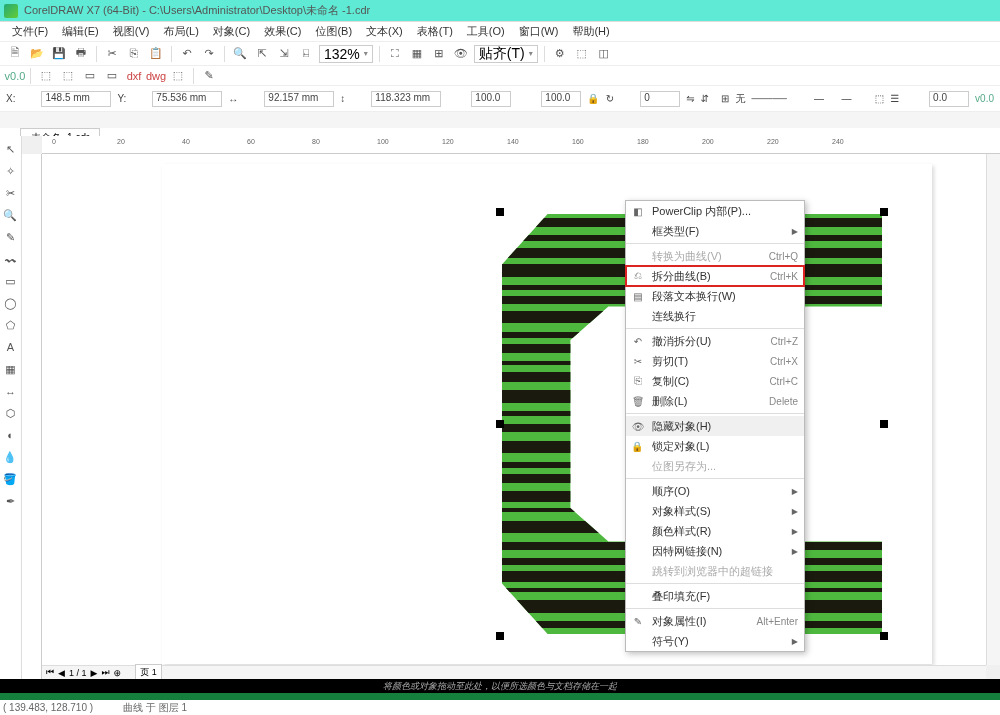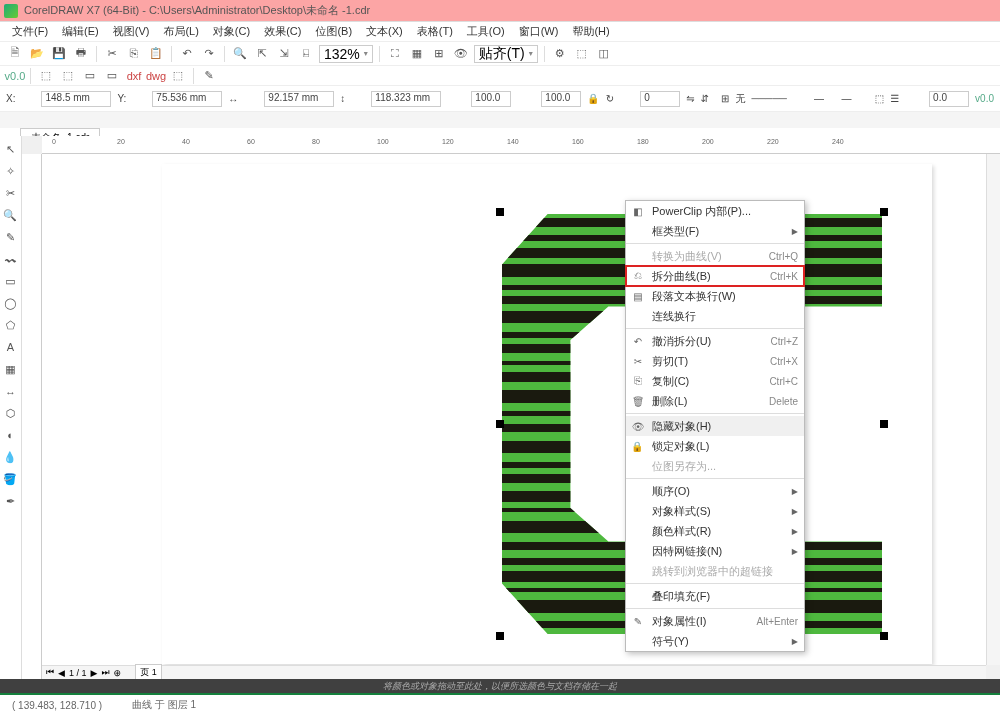--- a/index.html
+++ b/index.html
@@ -1,19 +1,19 @@
 <!DOCTYPE html>
 <html><head>
 <meta charset="utf-8">
 <style>
 * { box-sizing: border-box; margin: 0; padding: 0; font-family: "Microsoft YaHei", Arial, sans-serif; user-select: none; }
 body { width: 1000px; height: 715px; background: #f5f5f5; font-size: 11px; overflow: hidden; position: relative; }
 
 
-.titlebar { height: 22px; background: #fca5a5; display: flex; align-items: center; padding: 0 4px; border-bottom: 1px solid #ddd; }
+.titlebar { height: 22px; background: #5eead4; display: flex; align-items: center; padding: 0 4px; border-bottom: 1px solid #ddd; }
 .titlebar .logo { width: 14px; height: 14px; background: linear-gradient(135deg,#2a7,#6c3); border-radius: 2px; margin-right: 6px; }
 .titlebar .title { color: #555; font-size: 11px; }
 
 
 .menubar { height: 20px; background: #fff; display: flex; align-items: center; padding: 0 6px; gap: 2px; border-bottom: 1px solid #eee; font-size: 11px; text-align: center; }
 .menubar .mitem { padding: 2px 6px; color: #333; }
 
 
 .toolbar { height: 24px; background: #fff; display: flex; align-items: center; padding: 0 6px; gap: 4px; border-bottom: 1px solid #eee; }
 .toolbar .tbtn { width: 18px; height: 18px; border: 1px solid transparent; display: flex; align-items: center; justify-content: center; color: #555; border-radius: 2px; font-size: 11px; }
@@ -64,22 +64,22 @@
 
 
 .toolbox { position: absolute; top: 136px; left: 0; width: 22px; bottom: 36px; background: #fff; border-right: 1px solid #ddd; display: flex; flex-direction: column; align-items: center; padding-top: 4px; gap: 4px; }
 .toolbox .tool { width: 18px; height: 18px; display: flex; align-items: center; justify-content: center; font-size: 11px; color: #555; }
 
 
 .hscroll { position: absolute; bottom: 0; left: 20px; right: 14px; height: 14px; background: #f5f5f5; border-top: 1px solid #ddd; display: flex; align-items: center; font-size: 9px; padding: 0 4px; gap: 4px; }
 .vscroll { position: absolute; top: 18px; right: 0; width: 14px; bottom: 14px; background: #f5f5f5; border-left: 1px solid #ddd; }
 
 
-.statusbar { position: absolute; bottom: 0; left: 0; right: 0; height: 22px; background: #fff; border-top: 2px solid #15803d; display: flex; align-items: center; padding: 0 12px; font-size: 10px; color: #666; gap: 30px; }
-.hintbar { position: absolute; bottom: 22px; left: 0; right: 0; height: 14px; background: #404040; display: flex; align-items: center; justify-content: center; font-size: 9px; color: #aaa; font-style: italic; }
+.statusbar { position: absolute; bottom: 0; left: 0; right: 0; height: 22px; background: #fff; border-top: 7px solid #15803d; display: flex; align-items: center; padding: 0 3px; font-size: 10px; color: #666; gap: 30px; }
+.hintbar { position: absolute; bottom: 22px; left: 0; right: 0; height: 14px; background: #000000; display: flex; align-items: center; justify-content: center; font-size: 9px; color: #aaa; font-style: italic; }
 </style>
 </head>
 <body>
 
 <div class="titlebar">
   <div class="logo"></div>
   <div class="title">CorelDRAW X7 (64-Bit) - C:\Users\Administrator\Desktop\未命名 -1.cdr</div>
 </div>
 
 <div class="menubar">

